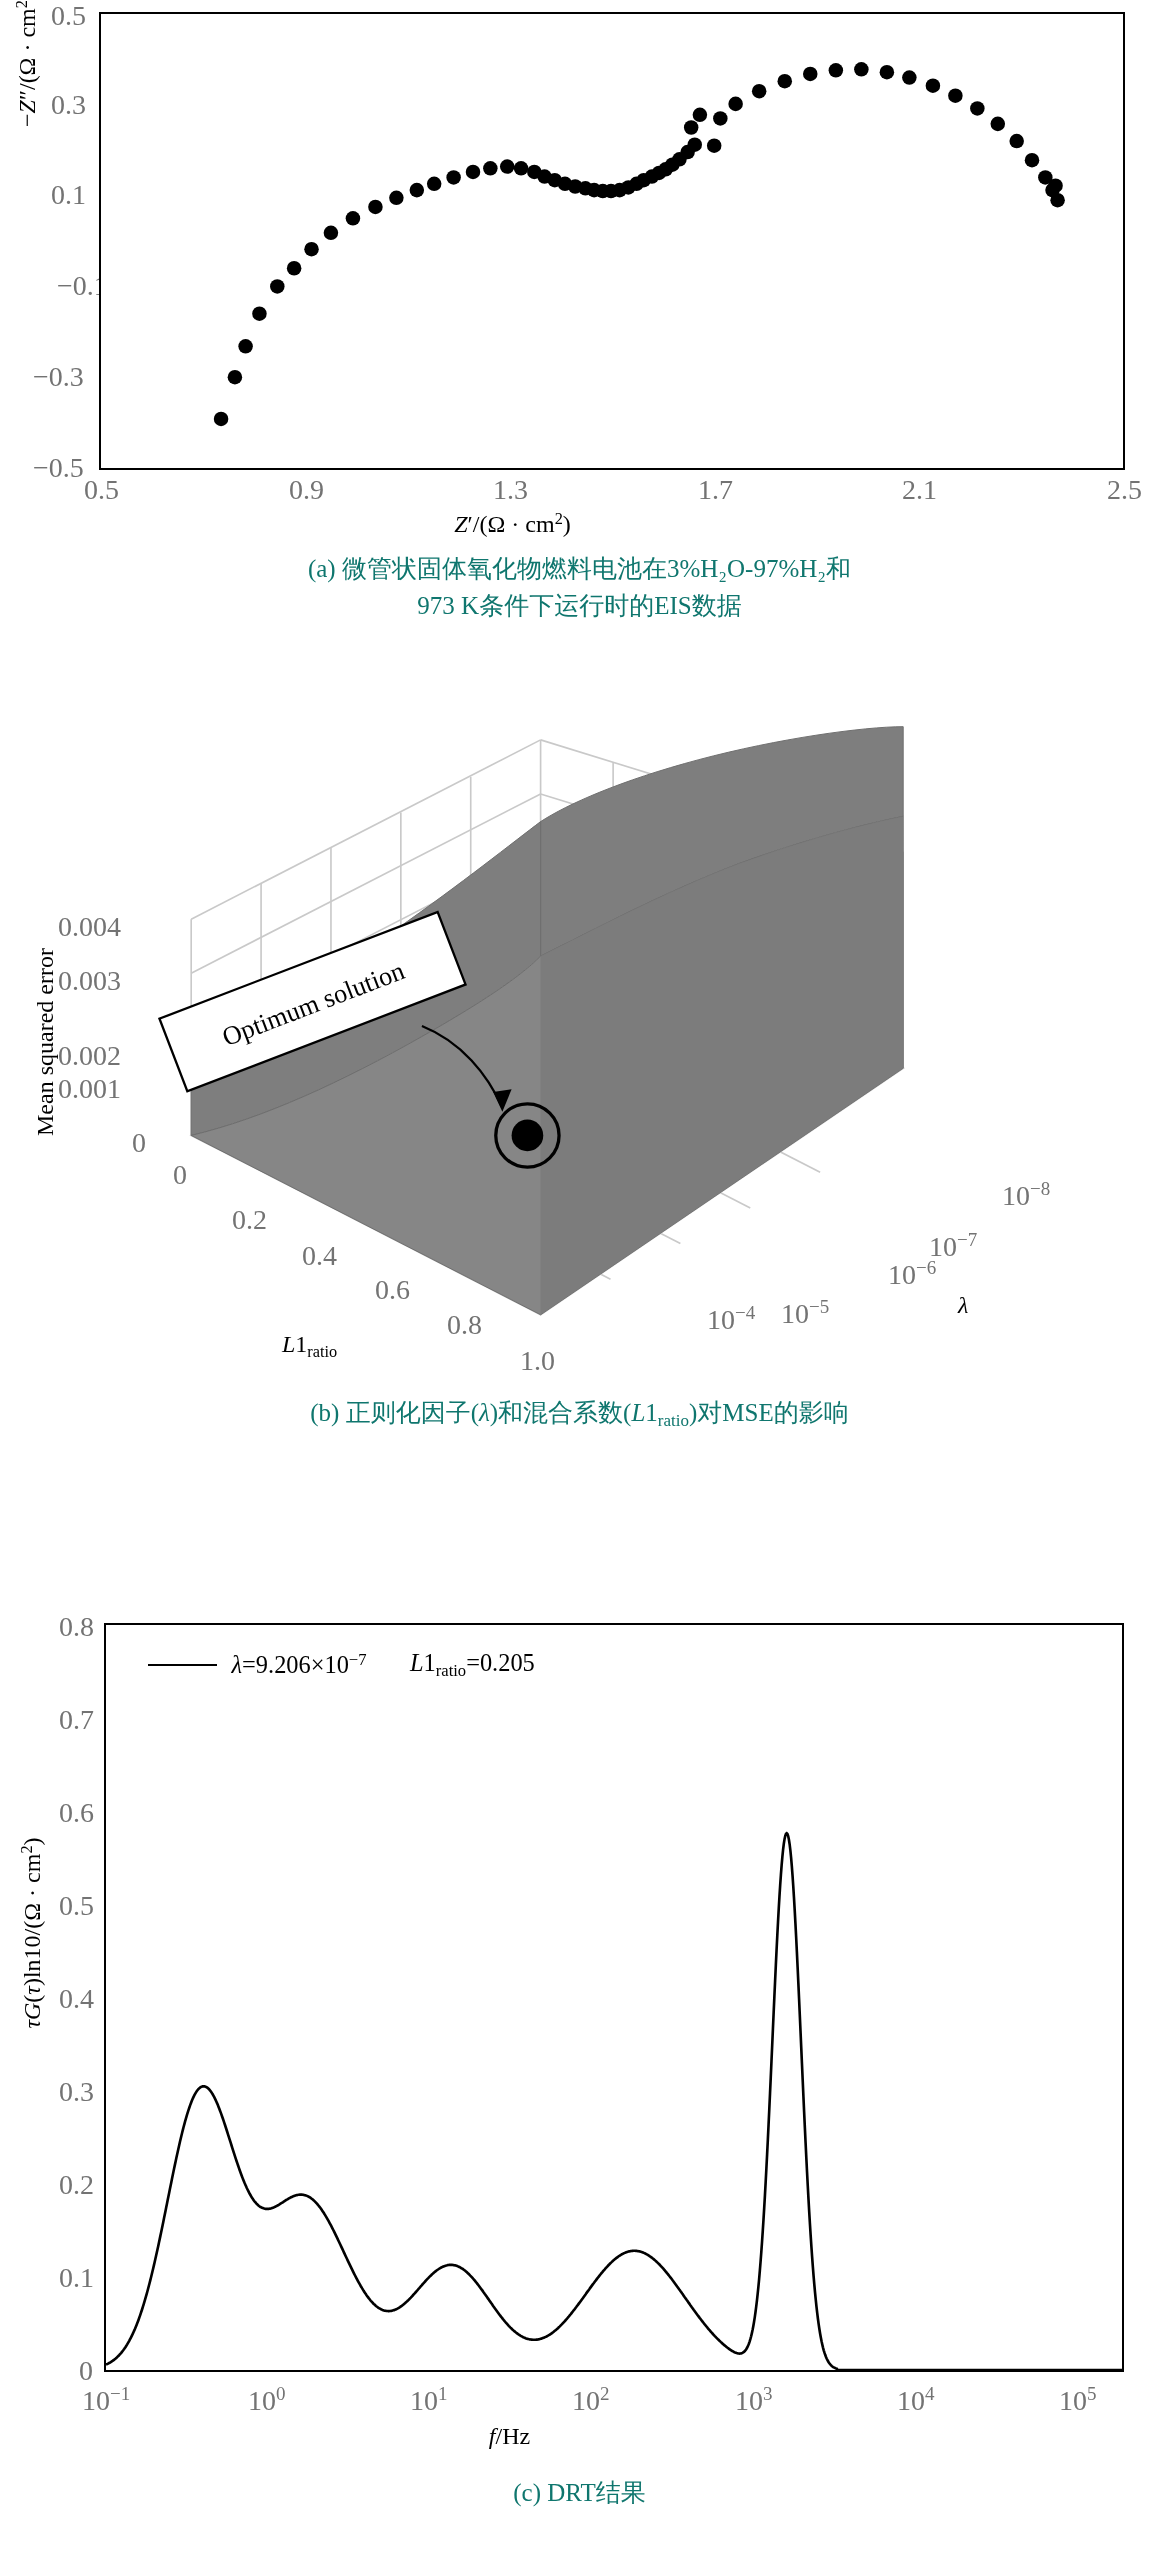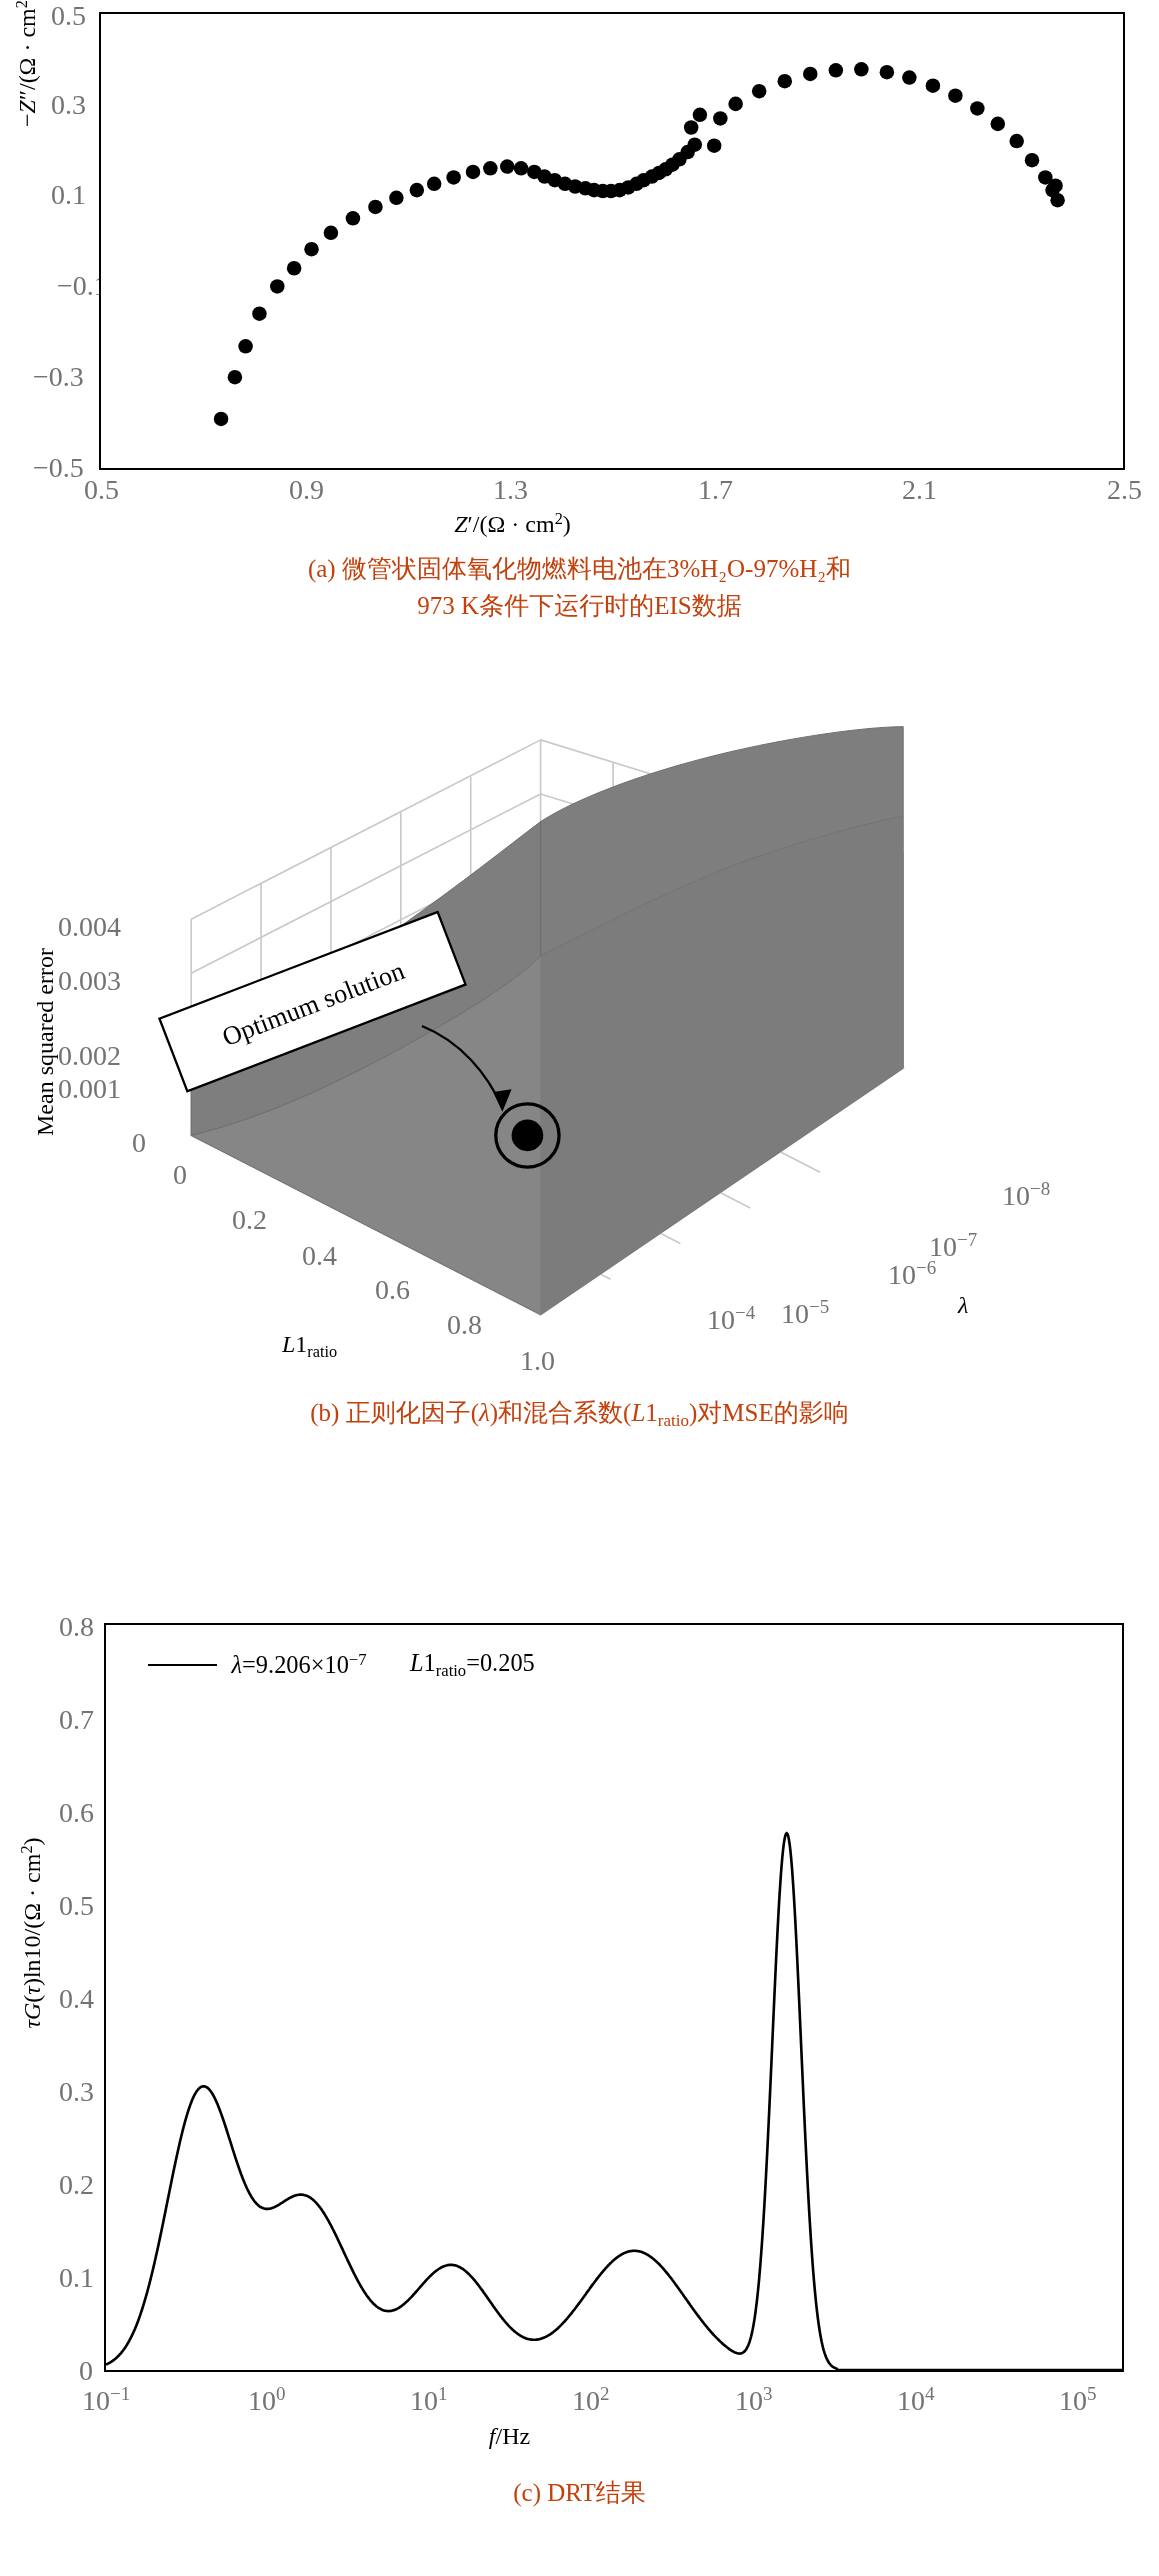--- a/index.html
+++ b/index.html
@@ -4,21 +4,21 @@
 <style>
   html,body{margin:0;padding:0;background:#ffffff;}
   body{width:1159px;height:2576px;font-family:"Liberation Serif",serif;color:#000;}
   .page{position:relative;width:1159px;height:2576px;}
 
   .panel{position:relative;}
 
   
   .tick{position:absolute;font-size:28px;color:#737373;white-space:nowrap;}
   .axlabel{position:absolute;font-size:24px;color:#000;white-space:nowrap;}
-  .caption{position:absolute;font-size:25px;color:#c2410c;text-align:center;width:100%;line-height:1.45;}
+  .caption{position:absolute;font-size:25px;color:#0f766e;text-align:center;width:100%;line-height:1.45;}
 
   sub{font-size:0.68em;vertical-align:-0.28em;}
   sup{font-size:0.68em;vertical-align:0.5em;}
   .ital{font-style:italic;}
 
   
   #panel-a{position:absolute;left:0;top:0;width:1159px;height:567px;}
   #a-frame{position:absolute;left:99px;top:12px;width:1022px;height:454px;border:2px solid #000;background:#fff;}
   #a-plot{position:absolute;left:0;top:0;width:100%;height:100%;}
 

